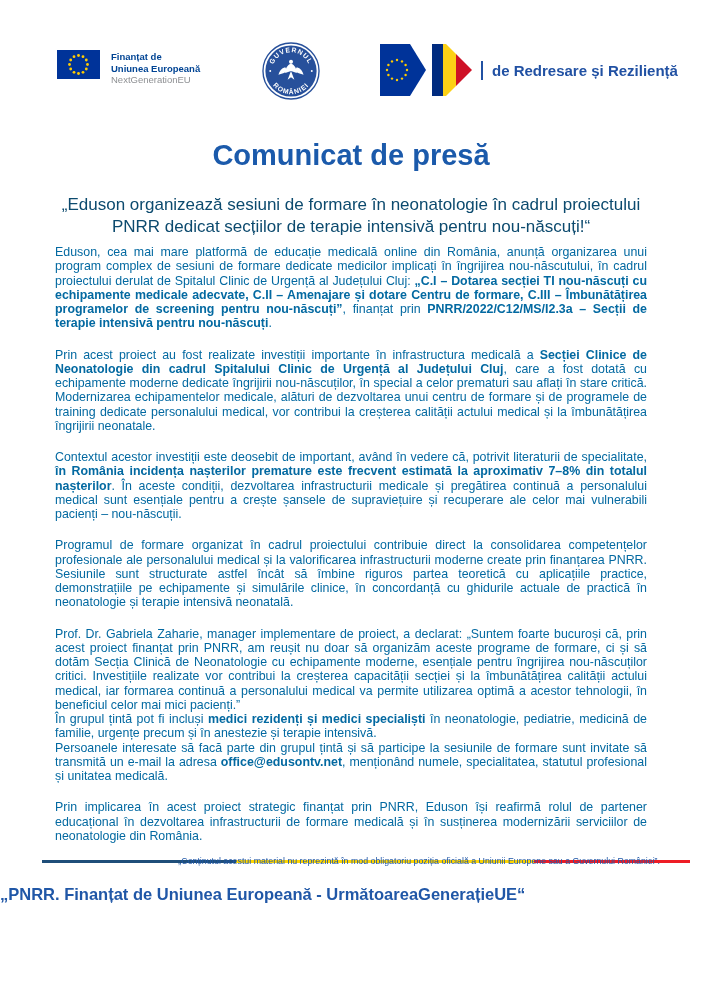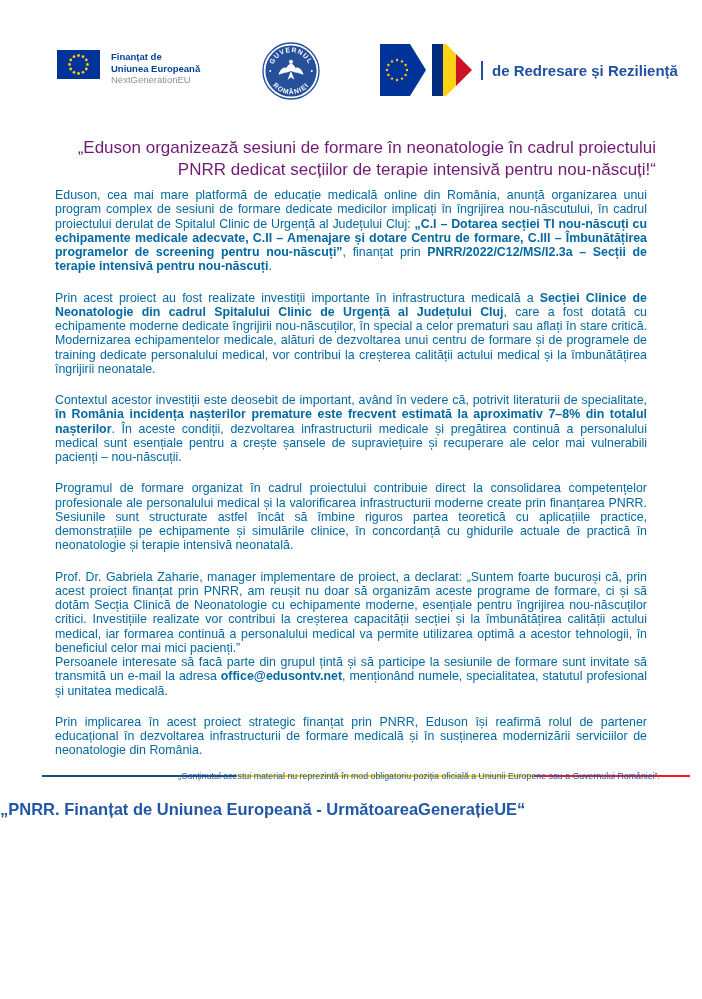--- a/index.html
+++ b/index.html
@@ -13,21 +13,21 @@
   .eu-logo{position:absolute;left:57px;top:50px;display:flex;gap:11px;align-items:flex-start;}
   .eu-logo .txt{display:flex;flex-direction:column;justify-content:flex-start;padding-top:1px;}
   .eu-logo .l1,.eu-logo .l2{font-size:9.5px;font-weight:bold;color:#004494;line-height:11.5px;}
   .eu-logo .l3{font-size:9.5px;color:#8e9093;line-height:11.5px;}
   .gov-logo{position:absolute;left:262px;top:42px;}
   .pnrr-logo{position:absolute;left:380px;top:44px;display:flex;align-items:center;}
   .pnrr-text{border-left:2px solid #2151A3;padding-left:9px;margin-left:7px;
     font-size:15px;font-weight:bold;color:#2151A3;line-height:19px;}
   
   .title{margin:24px 0 0;text-align:center;font-size:29px;font-weight:bold;color:#1B5AAB;line-height:33px;}
-  .subtitle{margin:22px 46px 0;text-align:right;font-size:17px;font-weight:400;color:#701a75;line-height:21.5px;}
+  .subtitle{margin:22px 46px 0;text-align:center;font-size:17px;font-weight:400;color:#0c4a6e;line-height:21.5px;}
   
   .body-text{margin-top:8px;padding:0 55px;}
   .para{margin:0;text-align:justify;font-size:12.4px;line-height:14.25px;color:#0369a1;}
   .para.gap{margin-bottom:17px;}
   .para b{font-weight:bold;}
   
   .footnote-wrap{position:relative;margin:10px 42px 0;height:16px;}
   .tricolor{position:absolute;left:0;top:7px;width:648px;height:2.5px;display:flex;}
   .tricolor .seg-blue{width:30%;background:#1F4E79;}
   .tricolor .seg-yellow{width:46%;background:#FFD500;}
@@ -121,28 +121,30 @@
           <rect x="63" y="0" width="13" height="52" fill="#FCD116"></rect>
           <rect x="76" y="0" width="16" height="52" fill="#CE1126"></rect>
         </g>
       </svg>
       <div class="pnrr-text">
         <div>de Redresare și Reziliență</div>
       </div>
     </div>
   </div>
 
+  <h1 class="title">Comunicat de presă</h1>
   <h2 class="subtitle">„Eduson organizează sesiuni de formare în neonatologie în cadrul proiectului PNRR dedicat secțiilor de terapie intensivă pentru nou-născuți!“</h2>
 
   <div class="body-text">
       <p class="para gap"><span>Eduson, cea mai mare platformă de educație medicală online din România, anunță organizarea unui program complex de sesiuni de formare dedicate medicilor implicați în îngrijirea nou-născutului, în cadrul proiectului derulat de Spitalul Clinic de Urgență al Județului Cluj: </span><b>„C.I – Dotarea secției TI nou-născuți cu echipamente medicale adecvate, C.II – Amenajare și dotare Centru de formare, C.III – Îmbunătățirea programelor de screening pentru nou-născuți”</b><span>, finanțat prin </span><b>PNRR/2022/C12/MS/I2.3a – Secții de terapie intensivă pentru nou-născuți</b><span>.</span></p>
       <p class="para gap"><span>Prin acest proiect au fost realizate investiții importante în infrastructura medicală a </span><b>Secției Clinice de Neonatologie din cadrul Spitalului Clinic de Urgență al Județului Cluj</b><span>, care a fost dotată cu echipamente moderne dedicate îngrijirii nou-născuților, în special a celor prematuri sau aflați în stare critică. Modernizarea echipamentelor medicale, alături de dezvoltarea unui centru de formare și de programele de training dedicate personalului medical, vor contribui la creșterea calității actului medical și la îmbunătățirea îngrijirii neonatale.</span></p>
       <p class="para gap"><span>Contextul acestor investiții este deosebit de important, având în vedere că, potrivit literaturii de specialitate, </span><b>în România incidența nașterilor premature este frecvent estimată la aproximativ 7–8% din totalul nașterilor</b><span>. În aceste condiții, dezvoltarea infrastructurii medicale și pregătirea continuă a personalului medical sunt esențiale pentru a crește șansele de supraviețuire și recuperare ale celor mai vulnerabili pacienți – nou-născuții.</span></p>
       <p class="para gap"><span>Programul de formare organizat în cadrul proiectului contribuie direct la consolidarea competențelor profesionale ale personalului medical și la valorificarea infrastructurii moderne create prin finanțarea PNRR. Sesiunile sunt structurate astfel încât să îmbine riguros partea teoretică cu aplicațiile practice, demonstrațiile pe echipamente și simulările clinice, în concordanță cu ghidurile actuale de practică în neonatologie și terapie intensivă neonatală.</span></p>
       <p class="para"><span>Prof. Dr. Gabriela Zaharie, manager implementare de proiect, a declarat: „Suntem foarte bucuroși că, prin acest proiect finanțat prin PNRR, am reușit nu doar să organizăm aceste programe de formare, ci și să dotăm Secția Clinică de Neonatologie cu echipamente moderne, esențiale pentru îngrijirea nou-născuților critici. Investițiile realizate vor contribui la creșterea capacității secției și la îmbunătățirea calității actului medical, iar formarea continuă a personalului medical va permite utilizarea optimă a acestor tehnologii, în beneficiul celor mai mici pacienți.”</span></p>
+      <p class="para"><span>În grupul țintă pot fi incluși </span><b>medici rezidenți și medici specialiști</b><span> în neonatologie, pediatrie, medicină de familie, urgențe precum și în anestezie și terapie intensivă.</span></p>
       <p class="para gap"><span>Persoanele interesate să facă parte din grupul țintă și să participe la sesiunile de formare sunt invitate să transmită un e-mail la adresa </span><b>office@edusontv.net</b><span>, menționând numele, specialitatea, statutul profesional și unitatea medicală.</span></p>
       <p class="para"><span>Prin implicarea în acest proiect strategic finanțat prin PNRR, Eduson își reafirmă rolul de partener educațional în dezvoltarea infrastructurii de formare medicală și în susținerea modernizării serviciilor de neonatologie din România.</span></p>
     </div>
 
   <div class="footnote-wrap">
     <div class="tricolor">
       <div class="seg-blue"></div>
       <div class="seg-yellow"></div>
       <div class="seg-red"></div>
     </div>

